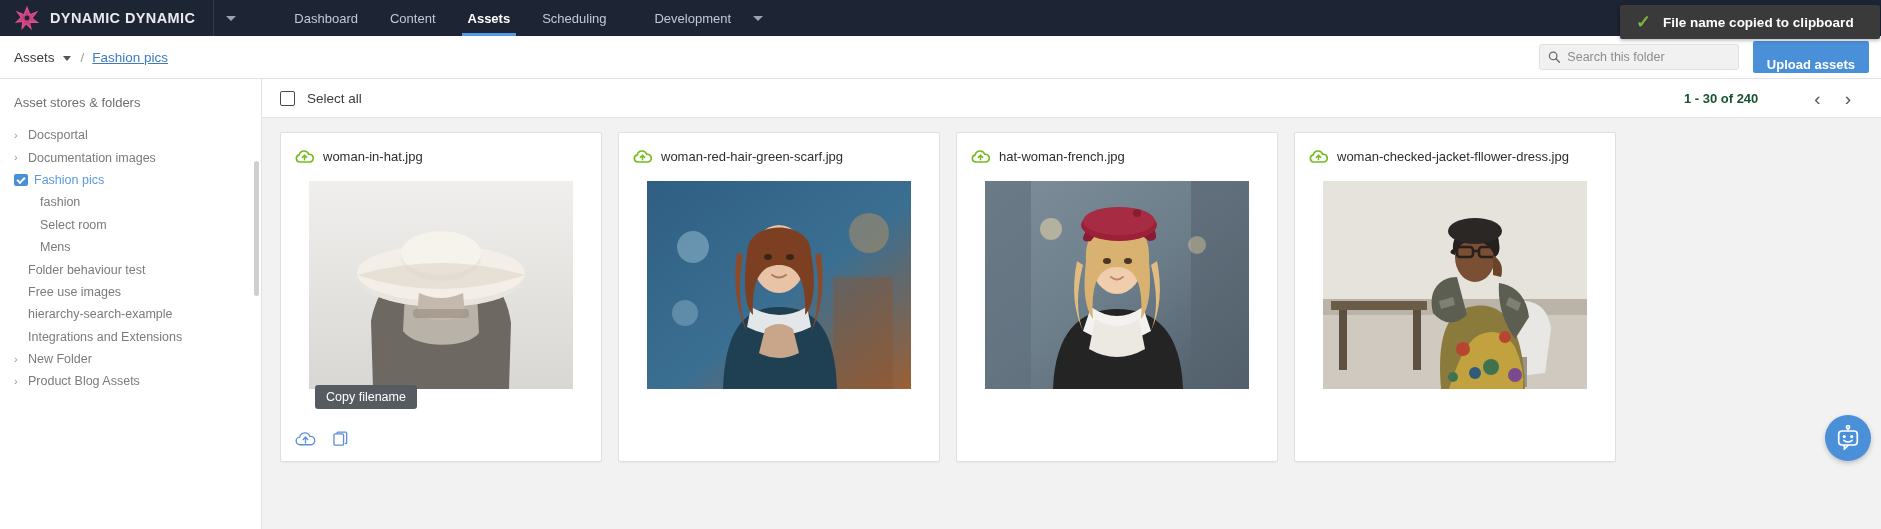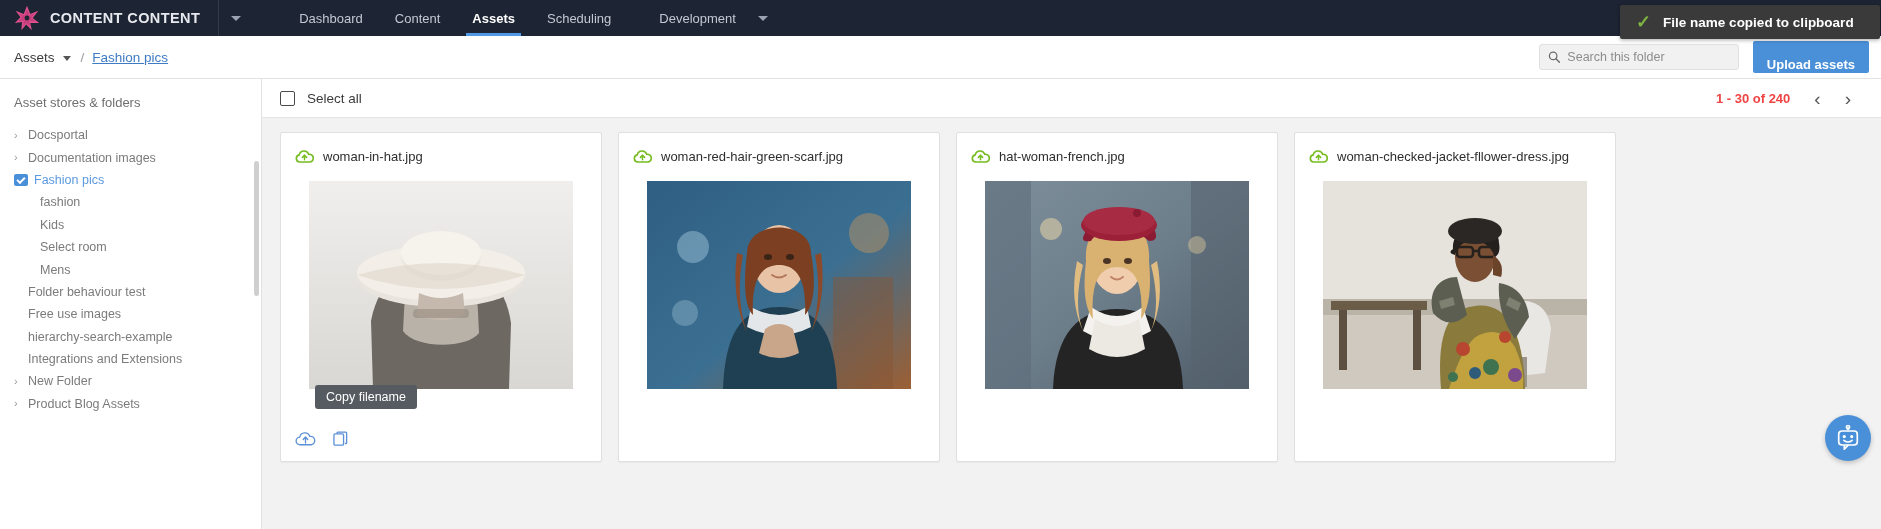--- a/index.html
+++ b/index.html
@@ -204,21 +204,21 @@
   }
   .chk {
     width: 15px; height: 15px;
     border: 1.6px solid #4a4a4a;
     border-radius: 2px;
     margin-right: 12px;
     cursor: pointer;
   }
   .select-all-label { font-size: 13.5px; color: #3b3b3b; }
   .main-head .spacer { flex: 1; }
-  .page-count { font-size: 13px; color: #ef4444; font-weight: bold; margin-right: 12px; }
+  .page-count { font-size: 13px; color: #14532d; font-weight: bold; margin-right: 44px; }
   .pager-btn {
     font-size: 19px; color: #555;
     padding: 0 12px;
     cursor: pointer;
     line-height: 1;
   }
 
   
   .grid {
     display: flex;
@@ -288,21 +288,21 @@
 </head>
 <body>
 
 <div class="topnav">
   <div class="brand">
     <svg class="brand-mark" viewBox="0 0 32 32">
       <polygon points="16,1 20,11 30,7 23,16 31,22 20,22 22,31 15,24 9,31 10,21 1,22 8,15 2,7 12,11" fill="#e0518f"></polygon>
       <polygon points="16,5 19,13 26,10 21,16 27,20 19,20 20,26 15,22 11,26 12,19 5,20 10,15 6,10 13,13" fill="#c63f7c"></polygon>
       <circle cx="16" cy="16" r="3" fill="#1d2433"></circle>
     </svg>
-    <span class="brand-text">CONTENT CONTENT</span>
+    <span class="brand-text">DYNAMIC DYNAMIC</span>
   </div>
   <div class="nav-items">
     <div class="nav-caret" style="margin-left:-4px;align-self:center"></div>
     <div class="nav-item" style="margin-left:42px">
       <span>Dashboard</span>
     </div>
     <div class="nav-item">
       <span>Content</span>
     </div>
     <div class="nav-item active">
@@ -357,23 +357,20 @@
         <span>Documentation images</span>
       </div>
 
       <div class="tree-row selected">
         <span class="folder-icon"></span>
         <span>Fashion pics</span>
       </div>
 
       <div class="tree-row child nochev">
         <span>fashion</span>
-      </div>
-      <div class="tree-row child nochev">
-        <span>Kids</span>
       </div>
       <div class="tree-row child nochev">
         <span>Select room</span>
       </div>
       <div class="tree-row child nochev">
         <span>Mens</span>
       </div>
 
       <div class="tree-row nochev">
         <span class="chev"></span>

